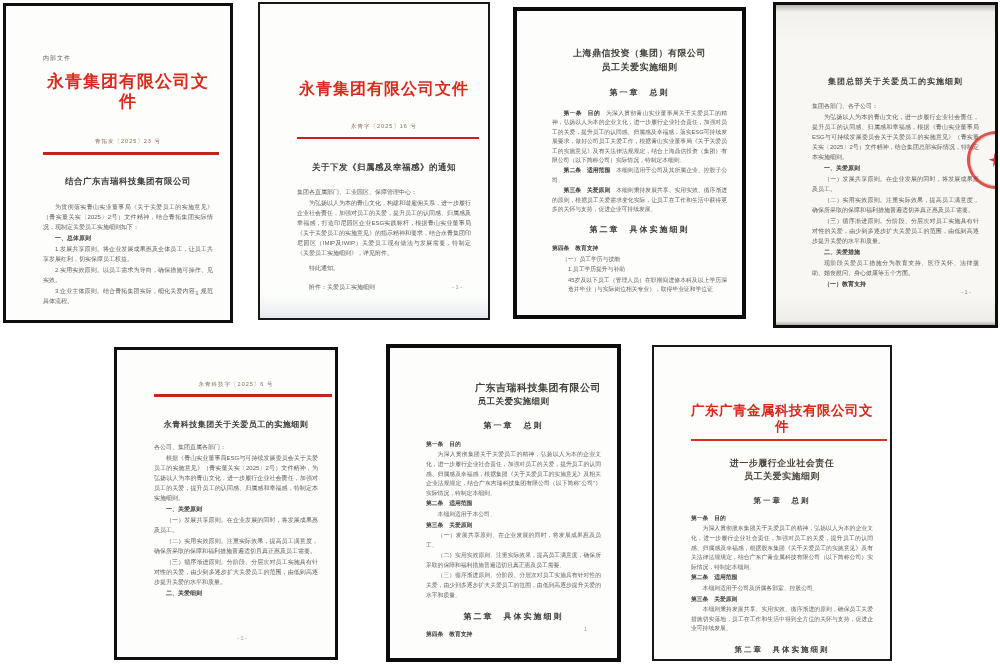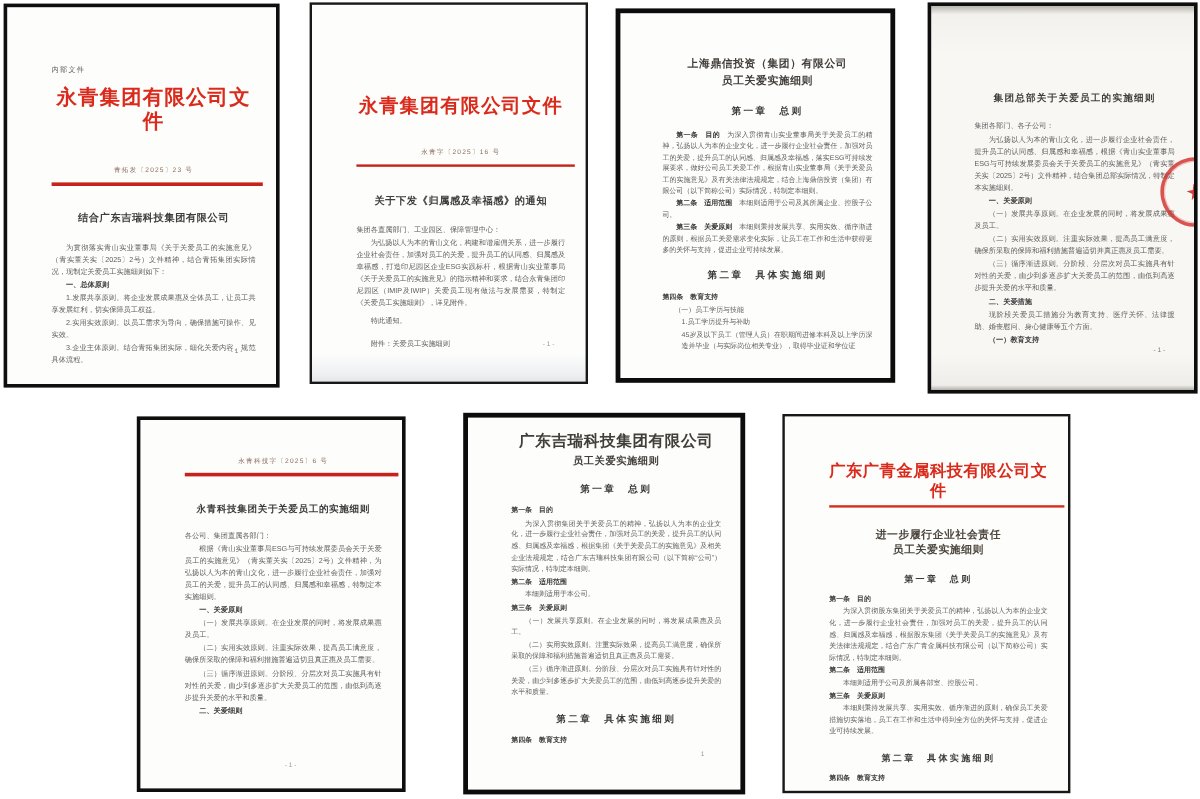--- a/index.html
+++ b/index.html
@@ -139,21 +139,21 @@
         <p>（二）实用实效原则。注重实际效果，提高员工满意度，确保所采取的保障和福利措施普遍适切且真正惠及员工需要。</p>
         <p>（三）循序渐进原则。分阶段、分层次对员工实施具有针对性的关爱，由少到多逐步扩大关爱员工的范围，由低到高逐步提升关爱的水平和质量。</p>
         <p class="bld">二、关爱细则</p>
       </div>
       <div class="page-no" style="right:88px;bottom:16px;color:#999;">- 1 -</div>
     </div>
   </div>
 
   <div class="page b4" style="left:386px;top:344px;width:235px;height:318px;">
     <div class="inner" style="padding:10px 16px;">
-      <div class="black-title" style="font-size:13px;">广东吉瑞科技集团有限公司</div>
+      <div class="black-title" style="margin-top:22px;font-size:10px;text-align:right;">广东吉瑞科技集团有限公司</div>
       <div class="black-title" style="font-size:8.5px;">员工关爱实施细则</div>
       <div class="chapter" style="margin-top:12px;">第一章　总则</div>
       <div class="doc-body" style="margin-top:9px;font-size:5.8px;line-height:9.6px;">
         <p class="bld nohang">第一条　目的</p>
         <p>为深入贯彻集团关于关爱员工的精神，弘扬以人为本的企业文化，进一步履行企业社会责任，加强对员工的关爱，提升员工的认同感、归属感及幸福感，根据集团《关于关爱员工的实施意见》及相关企业法规规定，结合广东吉瑞科技集团有限公司（以下简称“公司”）实际情况，特制定本细则。</p>
         <p class="bld nohang">第二条　适用范围</p>
         <p>本细则适用于本公司。</p>
         <p class="bld nohang">第三条　关爱原则</p>
         <p>（一）发展共享原则。在企业发展的同时，将发展成果惠及员工。</p>
         <p>（二）实用实效原则。注重实际效果，提高员工满意度，确保所采取的保障和福利措施普遍适切且真正惠及员工需要。</p>
@@ -162,21 +162,21 @@
       <div class="chapter" style="margin-top:11px;">第二章　具体实施细则</div>
       <div class="doc-body" style="margin-top:7px;font-size:5.8px;">
         <p class="bld nohang">第四条　教育支持</p>
       </div>
       <div class="page-no" style="right:30px;bottom:26px;color:#999;">1</div>
     </div>
   </div>
 
   <div class="page b2" style="left:652px;top:345px;width:240px;height:316px;">
     <div class="inner" style="padding:10px 17px;">
-      <div class="red-title rt13" style="margin-top:28px;letter-spacing:0.5px;">广东广青金属科技有限公司文件</div>
+      <div class="red-title rt13" style="margin-top:46px;letter-spacing:0.5px;">广东广青金属科技有限公司文件</div>
       <div class="red-rule thin" style="margin-top:5px;width:196px;background:#d5301f;"></div>
       <div class="black-title" style="margin-top:16px;font-size:9px;color:#4c463d;">进一步履行企业社会责任</div>
       <div class="black-title" style="font-size:9px;color:#4c463d;">员工关爱实施细则</div>
       <div class="chapter" style="margin-top:12px;font-size:7.5px;">第一章　总则</div>
       <div class="doc-body" style="margin-top:8px;font-size:5.8px;line-height:9.6px;">
         <p class="bld nohang">第一条　目的</p>
         <p>为深入贯彻股东集团关于关爱员工的精神，弘扬以人为本的企业文化，进一步履行企业社会责任，加强对员工的关爱，提升员工的认同感、归属感及幸福感，根据股东集团《关于关爱员工的实施意见》及有关法律法规规定，结合广东广青金属科技有限公司（以下简称公司）实际情况，特制定本细则。</p>
         <p class="bld nohang">第二条　适用范围</p>
         <p>本细则适用于公司及所属各部室、控股公司。</p>
         <p class="bld nohang">第三条　关爱原则</p>

